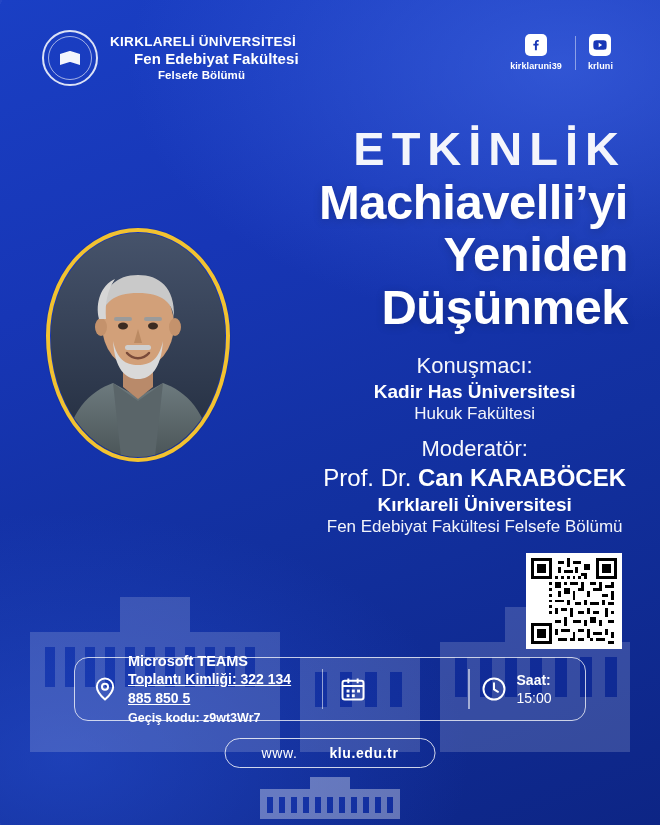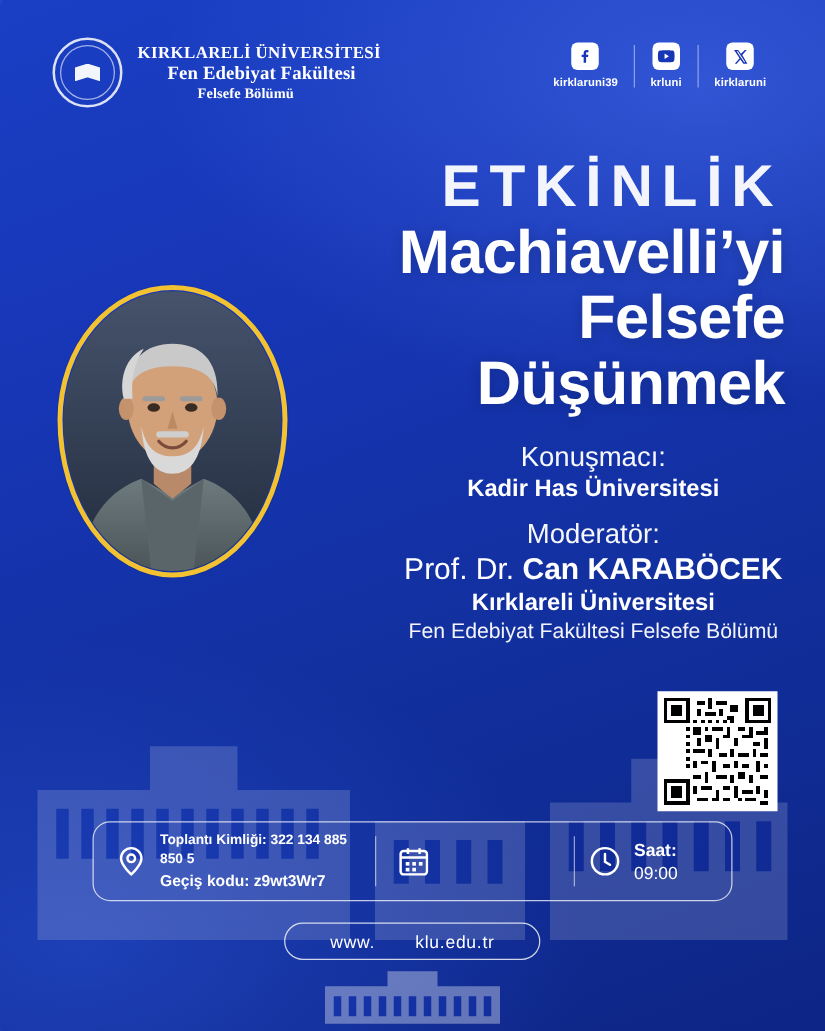--- a/index.html
+++ b/index.html
@@ -31,21 +31,21 @@
     left: 0; right: 0; bottom: 58px; height: 230px;
     opacity: .16;
   }
   .bg-building svg { width: 100%; height: 100%; display: block; }
 
   
   .header {
     position: absolute; top: 30px; left: 42px; right: 34px;
     display: flex; align-items: flex-start; justify-content: space-between;
   }
-  .brand { display: flex; align-items: center; gap: 12px; font-family: Liberation Serif, serif; }
+  .brand { display: flex; align-items: center; gap: 12px; }
   .seal {
     width: 56px; height: 56px; border-radius: 50%;
     border: 2px solid rgba(255,255,255,.85);
     display: flex; align-items: center; justify-content: center;
     position: relative; flex: 0 0 auto;
   }
   .seal .inner {
     width: 44px; height: 44px; border-radius: 50%;
     border: 1px solid rgba(255,255,255,.6);
     display: flex; align-items: center; justify-content: center;
@@ -144,35 +144,35 @@
     width: 28px; height: 28px; flex: 0 0 auto;
   }
   .i-teams { flex: 1 1 auto; }
   .i-date { width: 150px; padding-left: 6px; }
   .i-time { width: 108px; }
   .sep {
     width: 1.5px; height: 40px; background: rgba(255,255,255,.55);
     margin: 0 10px;
   }
   .t-strong { font-size: 14.5px; font-weight: bold; line-height: 1.3; }
-  .t-small { font-size: 11px; font-weight: bold; line-height: 1.35; }
+  .t-small { font-size: 14px; font-weight: bold; line-height: 1.35; text-decoration: underline; }
   .t-date { font-size: 16px; font-weight: bold; line-height: 1.25; }
   .t-daysub { font-size: 11.5px; line-height: 1.3; }
   .t-time { font-size: 14px; font-weight: bold; line-height: 1.3; }
 
   
   .web {
     position: absolute; left: 50%; transform: translateX(-50%);
     top: 738px;
     border: 1.5px solid rgba(255,255,255,.8);
     border-radius: 20px;
     padding: 6px 36px;
     color: #fff; font-size: 14px; letter-spacing: .6px;
   }
-  .web b { font-weight: normal; margin-left: 32px; }
+  .web b { font-weight: bold; margin-left: 32px; }
 
   
   .footer-b {
     position: absolute; bottom: 4px; left: 50%; transform: translateX(-50%);
     width: 150px; height: 48px; opacity: .35;
   }
   .footer-b svg { width: 100%; height: 100%; display: block; }
 </style>
 </head>
 <body>
@@ -240,35 +240,27 @@
         <span class="handle">kirklaruni39</span>
       </div>
       <div class="social">
         <span class="ic">
           <svg width="16" height="16" viewBox="0 0 24 24" fill="#1736b6">
               <path d="M21.6 7.2c-.2-1-1-1.8-2-2C17.8 4.8 12 4.8 12 4.8s-5.8 0-7.6.4c-1 .2-1.8 1-2 2C2 9 2 12 2 12s0 3 .4 4.8c.2 1 1 1.8 2 2 1.8.4 7.6.4 7.6.4s5.8 0 7.6-.4c1-.2 1.8-1 2-2C22 15 22 12 22 12s0-3-.4-4.8zM10 15.2V8.8l5.2 3.2L10 15.2z"></path>
             </svg>
         </span>
         <span class="handle">krluni</span>
       </div>
-      <div class="social">
-        <span class="ic">
-          <svg width="13" height="13" viewBox="0 0 24 24" fill="#1736b6">
-              <path d="M18.2 2H21l-6.5 7.4L22 22h-5.9l-4.6-6-5.3 6H3.4l7-7.9L2.3 2h6l4.2 5.5L18.2 2zm-1 18h1.6L7.9 3.7H6.1L17.2 20z"></path>
-            </svg>
-        </span>
-        <span class="handle">kirklaruni</span>
-      </div>
     </div>
   </div>
 
   <div class="etkinlik">ETKİNLİK</div>
   <div class="main-title">
     <div>Machiavelli’yi</div>
-    <div>Felsefe</div>
+    <div>Yeniden</div>
     <div>Düşünmek</div>
   </div>
 
   <div class="portrait-wrap">
     <div class="portrait">
       <svg viewBox="0 0 174 224" preserveAspectRatio="xMidYMid slice">
         <defs>
           <linearGradient id="bgp" x1="0" y1="0" x2="0" y2="1">
             <stop offset="0%" stop-color="#46536b"></stop>
               <stop offset="100%" stop-color="#222c3e"></stop>
@@ -306,20 +298,21 @@
 
         <path d="M76 120 C82 127 92 127 98 120" stroke="#7a4b3a" stroke-width="2.5" fill="none" stroke-linecap="round"></path>
       </svg>
     </div>
     <div class="portrait-ring"></div>
   </div>
 
   <div class="speakers">
     <div class="lbl">Konuşmacı:</div>
     <div class="sub">Kadir Has Üniversitesi</div>
+    <div class="sub2">Hukuk Fakültesi</div>
     <div class="gap"></div>
     <div class="lbl">Moderatör:</div>
     <div class="name">
       <span class="pre">Prof. Dr. </span><span>Can KARABÖCEK</span>
     </div>
     <div class="sub">Kırklareli Üniversitesi</div>
     <div class="sub2">Fen Edebiyat Fakültesi Felsefe Bölümü</div>
   </div>
 
   <div class="qr">
@@ -422,20 +415,21 @@
     </svg>
   </div>
 
   <div class="infobar">
     <div class="info-item i-teams">
       <svg class="pin" viewBox="0 0 24 24" fill="none" stroke="#ffffff" stroke-width="1.7">
         <path d="M12 21s7-6.2 7-11a7 7 0 10-14 0c0 4.8 7 11 7 11z"></path>
           <circle cx="12" cy="10" r="2.6"></circle>
       </svg>
       <div>
+        <div class="t-strong">Microsoft TEAMS</div>
         <div class="t-small">Toplantı Kimliği: 322 134 885 850 5</div>
         <div class="t-strong" style="font-size:12.5px;margin-top:2px">Geçiş kodu: z9wt3Wr7</div>
       </div>
     </div>
 
     <div class="sep"></div>
 
     <div class="info-item i-date">
       <svg class="cal" viewBox="0 0 24 24" fill="none" stroke="#ffffff" stroke-width="1.7">
         <rect x="3" y="5" width="18" height="16" rx="2"></rect>
@@ -450,21 +444,21 @@
 
     <div class="sep"></div>
 
     <div class="info-item i-time">
       <svg class="clk" viewBox="0 0 24 24" fill="none" stroke="#ffffff" stroke-width="1.7">
         <circle cx="12" cy="12" r="9"></circle>
           <path d="M12 7v5.4l3.4 2" stroke-linecap="round"></path>
       </svg>
       <div>
         <div class="t-time">Saat:</div>
-        <div class="t-time" style="font-weight:normal">09:00</div>
+        <div class="t-time" style="font-weight:normal">15:00</div>
       </div>
     </div>
   </div>
 
   <div class="web">
     <span>www.</span><b>klu.edu.tr</b>
   </div>
 
   <div class="footer-b">
     <svg viewBox="0 0 150 48" preserveAspectRatio="none">

